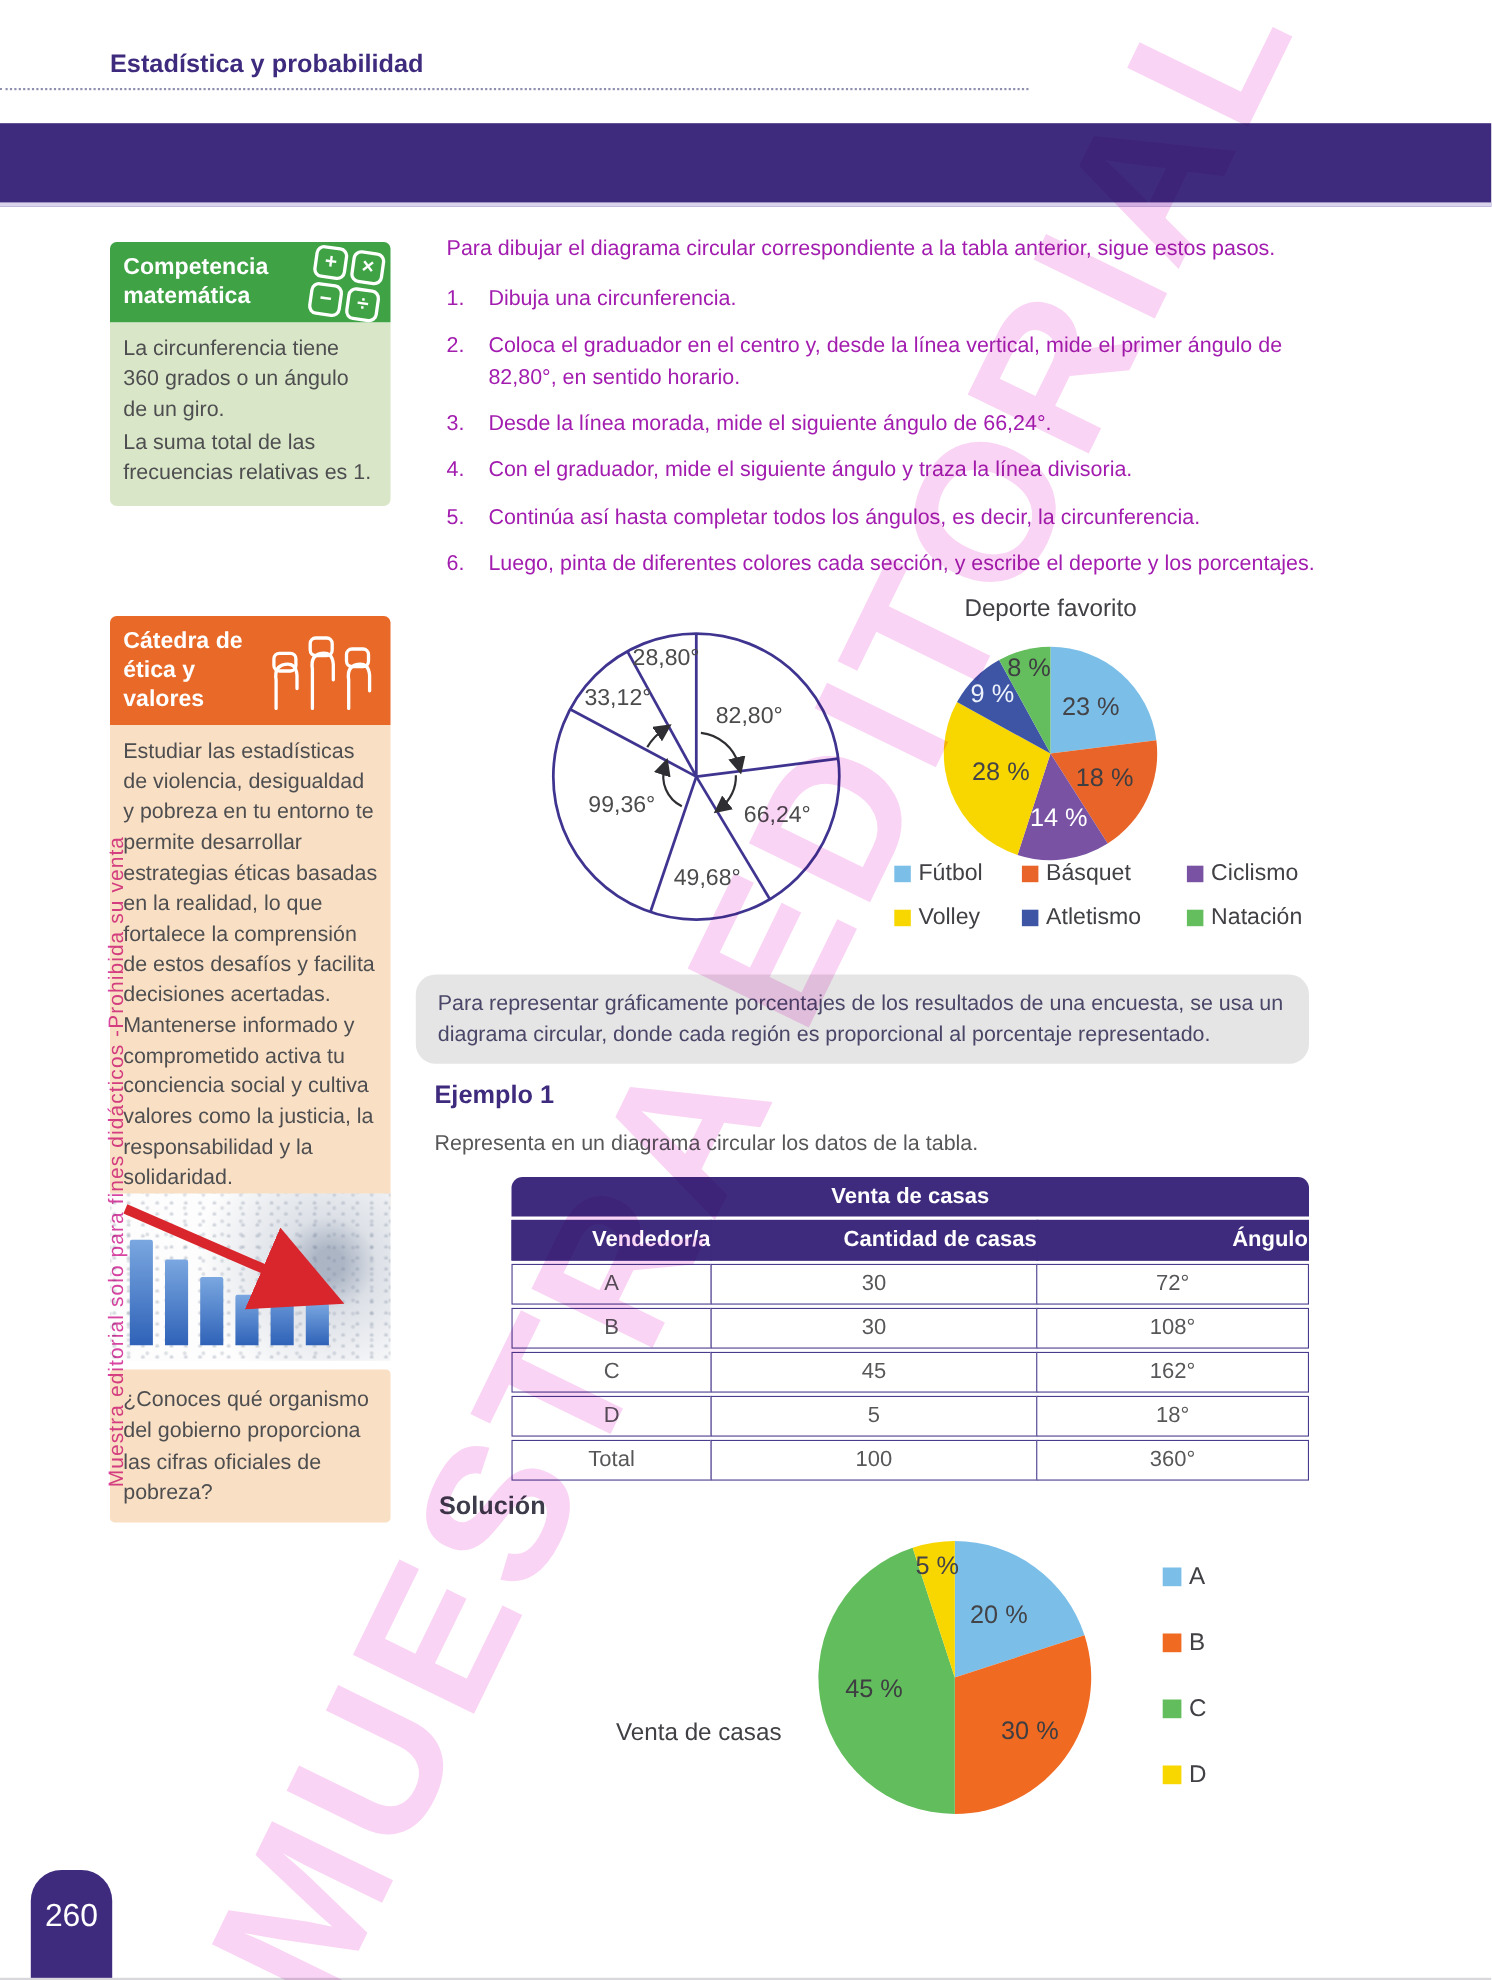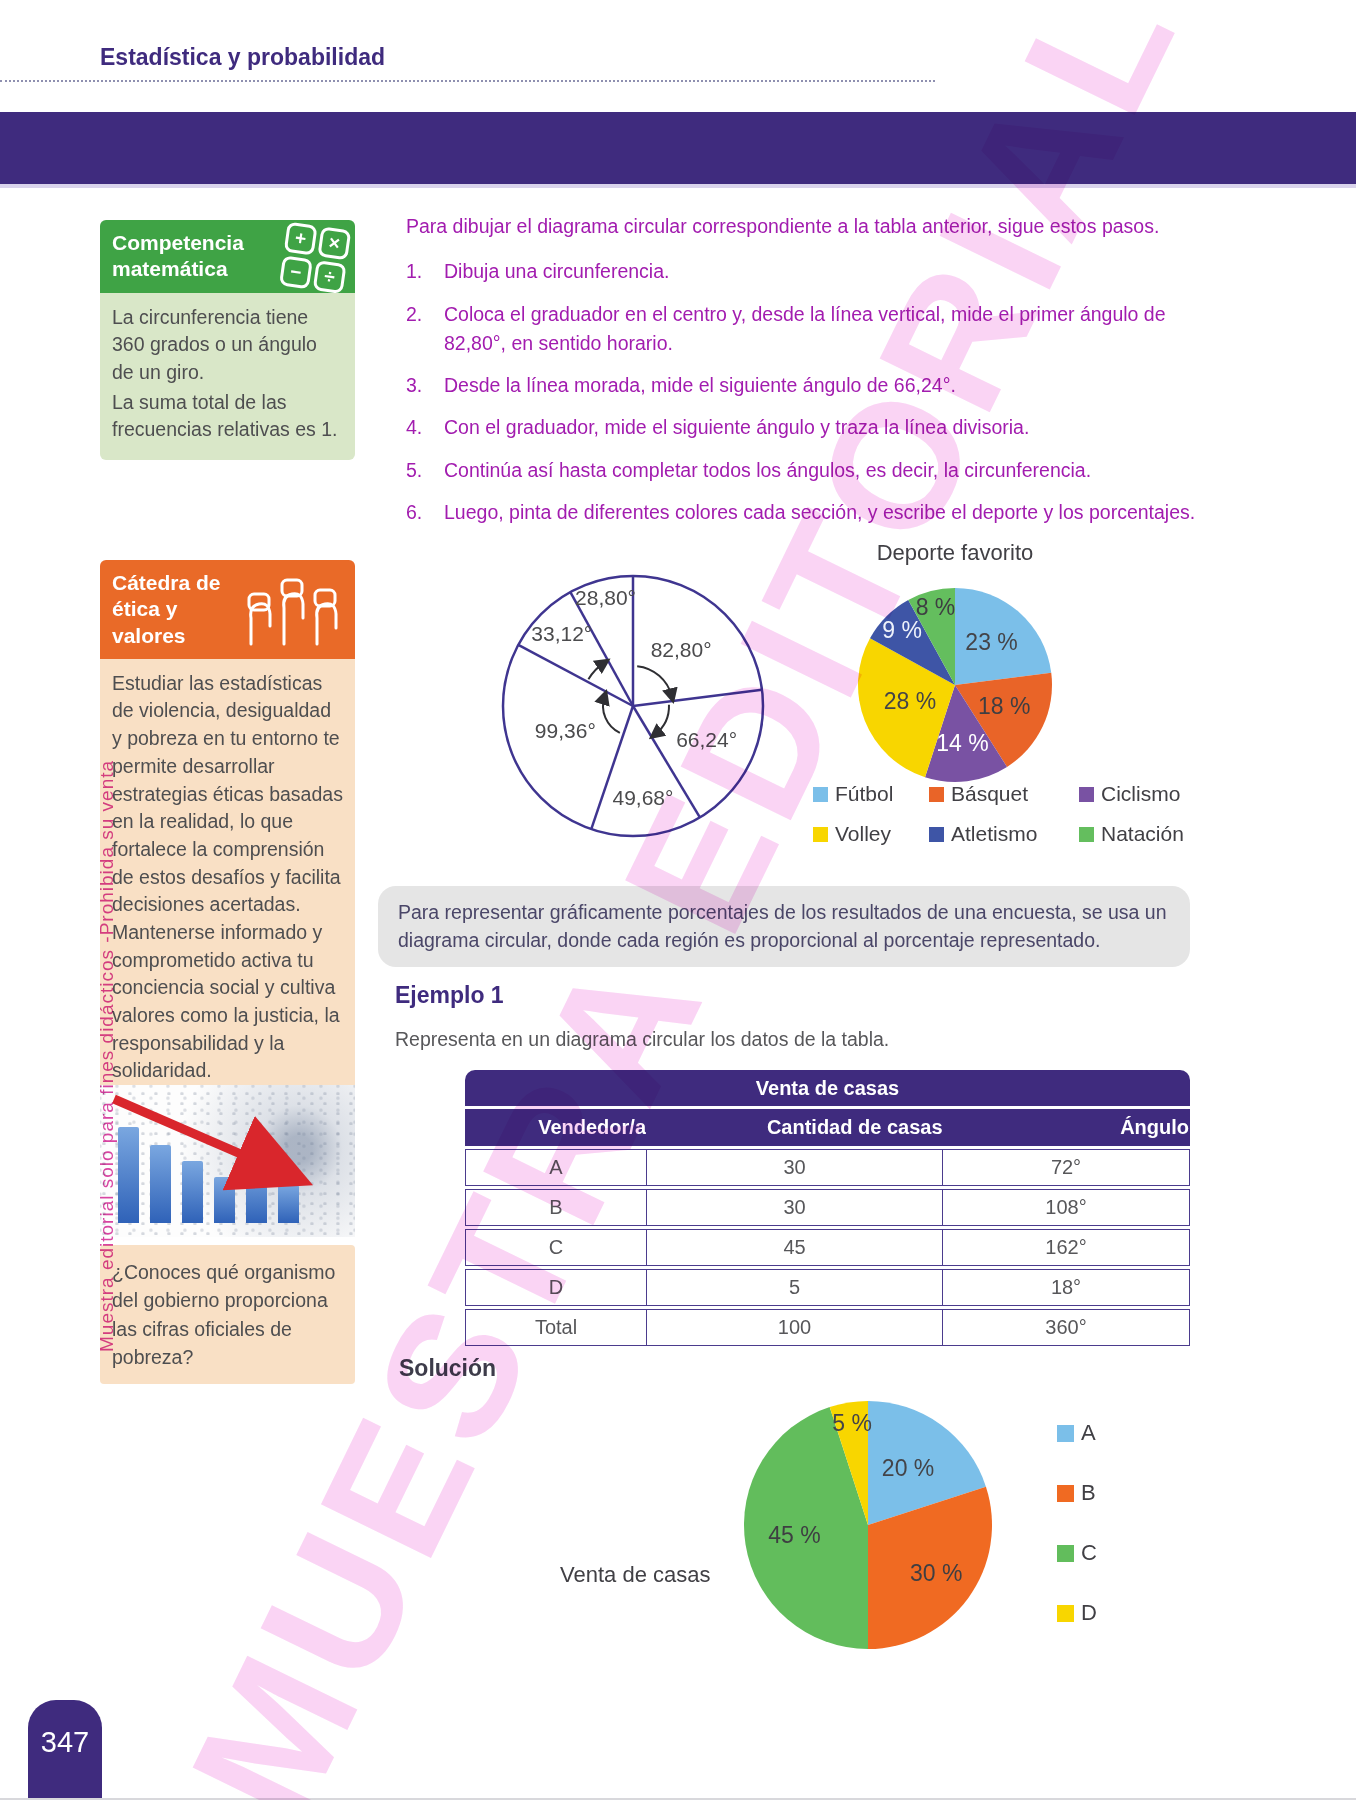--- a/index.html
+++ b/index.html
@@ -313,19 +313,19 @@
     <div class="litem">
         <span class="swatch" style="background: rgb(98, 189, 92);"></span>
         <span>C</span>
       </div>
     <div class="litem">
         <span class="swatch" style="background: rgb(248, 214, 0);"></span>
         <span>D</span>
       </div>
   </div>
 
-  <div class="pagenum">347</div>
+  <div class="pagenum">260</div>
   <div class="pageedge"></div>
 
   <div class="wm-diag">MUESTRA EDITORIAL</div>
   <div class="wm-side">Muestra editorial solo para fines didácticos  -Prohibida su venta</div>
 
 </div>
 
 </body></html>

